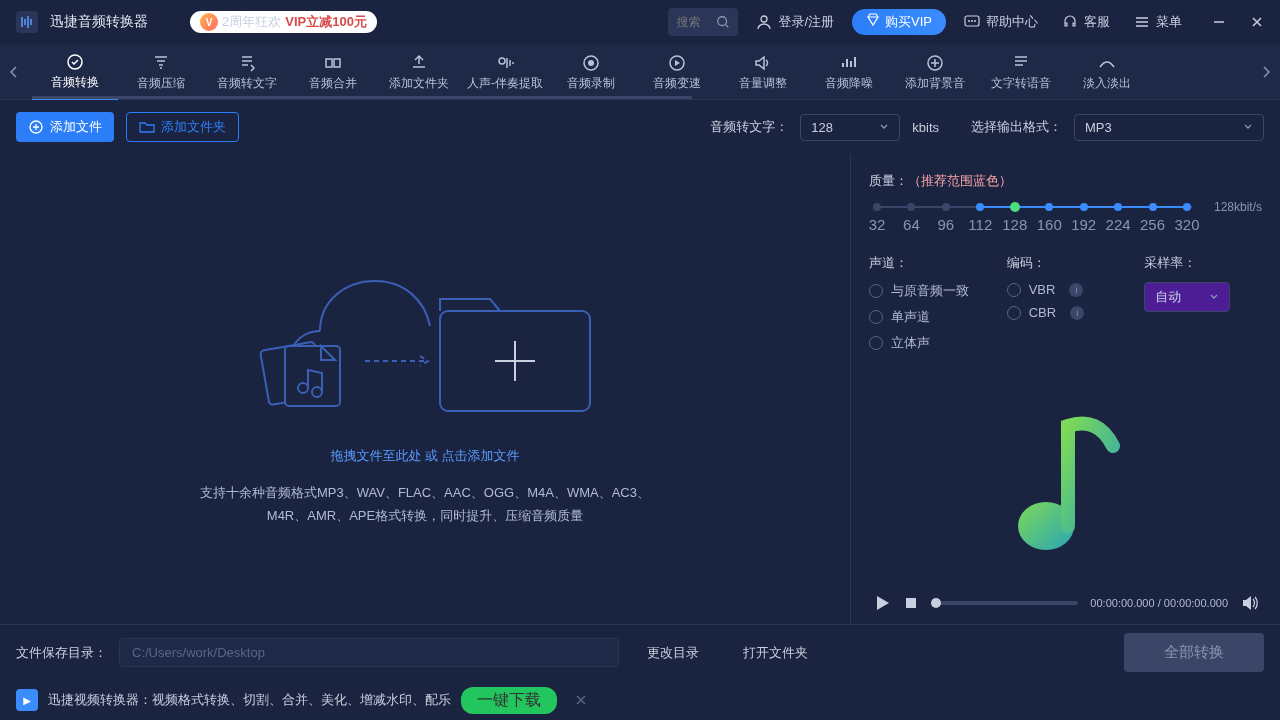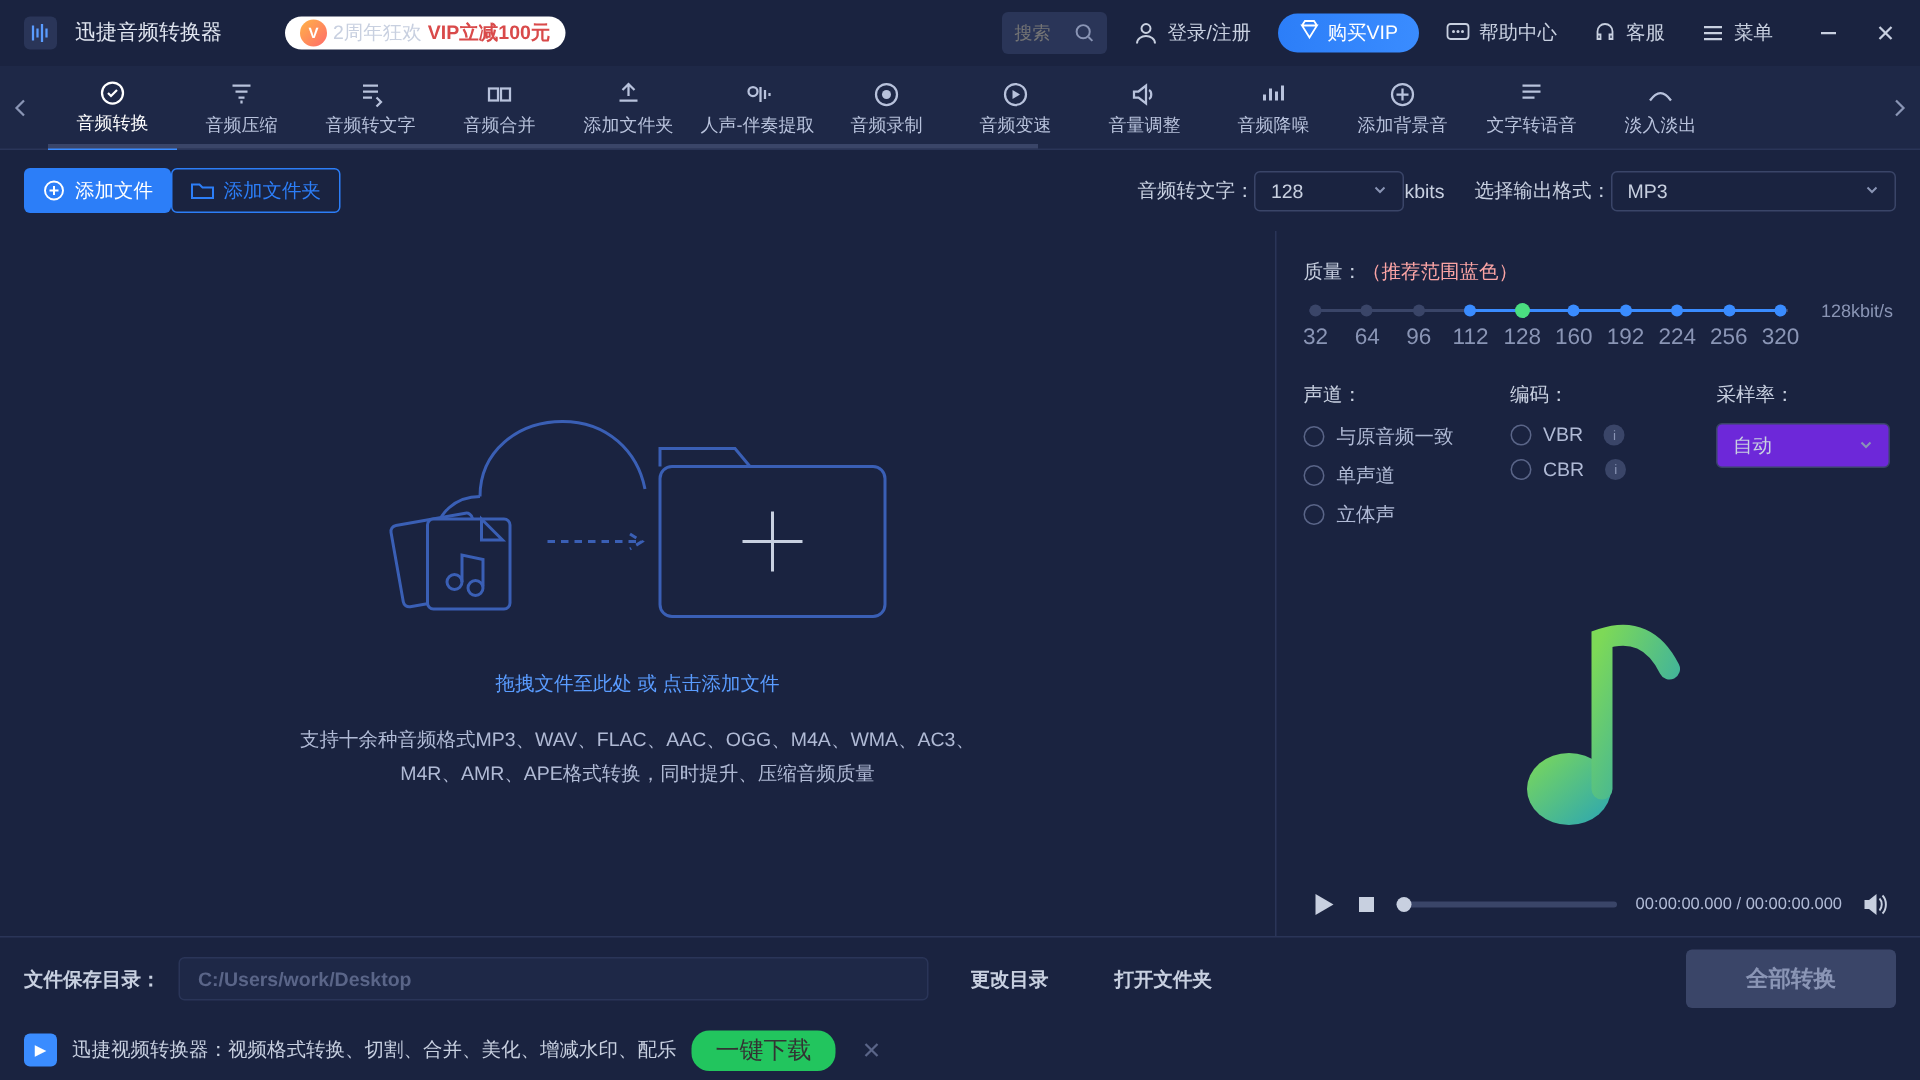--- a/index.html
+++ b/index.html
@@ -25,21 +25,21 @@
 .nav-arrow { position: absolute; top: 0; height: 56px; width: 28px; display: flex; align-items: center; justify-content: center; cursor: pointer; color: #8a95b5; }
 .nav-arrow.left { left: 0; } .nav-arrow.right { right: 0; }
 .toolbar { display: flex; height: 56px; padding: 0 32px; gap: 0; overflow: hidden; }
 .tool-item { min-width: 86px; display: flex; flex-direction: column; align-items: center; justify-content: center; gap: 2px; cursor: pointer; color: #b8c2dc; padding: 0 2px; }
 .tool-item.active { color: #fff; border-bottom: 2px solid #3a8cff; }
 .tool-item .icon { width: 20px; height: 20px; display: flex; align-items: center; justify-content: center; }
 .tool-item .label { font-size: 12px; white-space: nowrap; }
 .tool-scrollbar { position: absolute; bottom: 0; left: 32px; height: 3px; width: 660px; background: #3a4568; }
 
 
-.action-bar { height: 54px; display: flex; align-items: center; padding: 0 16px; }
+.action-bar { height: 54px; display: flex; align-items: center; padding: 0 16px; gap: 12px; }
 .btn-primary { background: #2c7ef8; color: #fff; border-radius: 4px; padding: 6px 12px; display: flex; align-items: center; gap: 6px; cursor: pointer; font-size: 13px; }
 .btn-outline { border: 1px solid #2c7ef8; color: #2c7ef8; border-radius: 4px; padding: 5px 12px; display: flex; align-items: center; gap: 6px; cursor: pointer; font-size: 13px; }
 .dropdown { background: #1a2340; border: 1px solid #3a4568; border-radius: 4px; padding: 5px 10px; display: flex; align-items: center; gap: 20px; cursor: pointer; min-width: 100px; justify-content: space-between; }
 .dropdown-wide { min-width: 190px; }
 .label-text { color: #c8d0e0; font-size: 13px; }
 
 
 .main { display: flex; height: 470px; }
 .left-pane { flex: 1; display: flex; flex-direction: column; align-items: center; justify-content: center; gap: 16px; }
 .drop-illus { width: 370px; height: 180px; position: relative; }
@@ -57,33 +57,33 @@
 .quality-dot.marker { width: 10px; height: 10px; background: #4ade80; top: 2px; }
 .quality-tick { position: absolute; top: 16px; font-size: 15px; color: #8a95b5; transform: translateX(-50%); }
 .quality-unit { position: absolute; right: 0; top: 0; font-size: 12px; color: #8a95b5; }
 
 .settings-row { display: flex; gap: 20px; margin-top: 14px; }
 .settings-col { flex: 1; }
 .settings-col h4 { font-size: 13px; font-weight: normal; color: #c8d0e0; margin-bottom: 10px; }
 .radio-opt { display: flex; align-items: center; gap: 8px; margin-bottom: 8px; cursor: pointer; font-size: 13px; color: #b0bad5; }
 .radio-circle { width: 14px; height: 14px; border: 1px solid #5a6588; border-radius: 50%; }
 .info-dot { width: 14px; height: 14px; background: #3a4568; border-radius: 50%; display: inline-flex; align-items: center; justify-content: center; font-size: 9px; color: #8a95b5; margin-left: 6px; }
-.sample-dropdown { background: #6d28d9; border: 1px solid #3a4568; border-radius: 4px; padding: 5px 10px; display: flex; align-items: center; justify-content: space-between; gap: 20px; cursor: pointer; width: 116px; }
+.sample-dropdown { background: #4c1d95; border: 1px solid #3a4568; border-radius: 4px; padding: 5px 10px; display: flex; align-items: center; justify-content: space-between; gap: 20px; cursor: pointer; width: 86px; }
 
 .preview { flex: 1; display: flex; align-items: center; justify-content: center; margin-top: 20px; }
 .music-note { width: 120px; height: 150px; }
 
 .player-bar { height: 42px; display: flex; align-items: center; gap: 12px; padding: 0 4px; }
 .play-btn { cursor: pointer; color: #c8d0e0; }
 .progress-track { flex: 1; height: 4px; background: #3a4568; border-radius: 2px; position: relative; }
 .progress-thumb { position: absolute; left: 0; top: -3px; width: 10px; height: 10px; background: #c8d0e0; border-radius: 50%; }
 .time-display { font-size: 11px; color: #b0bad5; }
 
 
-.bottom-bar { height: 56px; display: flex; align-items: center; padding: 0 16px; gap: 12px; border-top: 1px solid #2a3558; font-weight: bold; }
+.bottom-bar { height: 56px; display: flex; align-items: center; padding: 0 16px; gap: 12px; border-top: 1px solid #2a3558; }
 .path-input { flex: 1; max-width: 500px; background: #1e2847; border: 1px solid #2a3558; border-radius: 4px; padding: 6px 12px; color: #5a6588; font-size: 13px; }
 .btn-text { padding: 6px 16px; cursor: pointer; color: #c8d0e0; font-size: 13px; }
 .btn-convert-all { background: #3a4568; color: #8a95b5; padding: 10px 40px; border-radius: 4px; cursor: pointer; font-size: 15px; margin-left: auto; }
 
 
 .footer-promo { height: 40px; display: flex; align-items: center; padding: 0 16px; gap: 10px; background: #1a2340; }
 .footer-icon { width: 22px; height: 22px; background: #3a8cff; border-radius: 4px; display: flex; align-items: center; justify-content: center; font-size: 10px; color: #fff; }
 .footer-text { font-size: 13px; color: #c8d0e0; }
 .footer-btn { background: #22c55e; color: #333; border-radius: 12px; padding: 3px 16px; font-size: 16px; cursor: pointer; }
 .footer-close { color: #5a6588; cursor: pointer; margin-left: 8px; }

